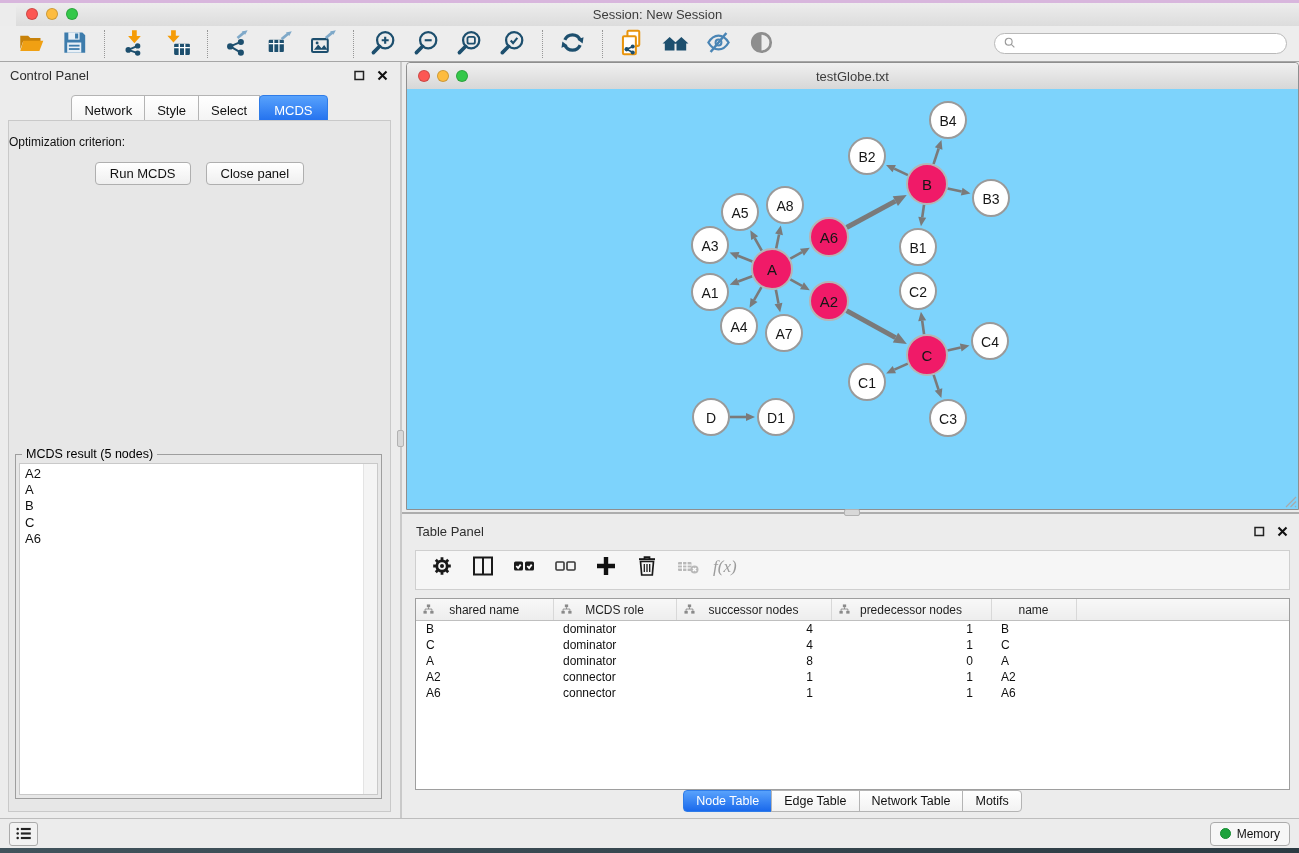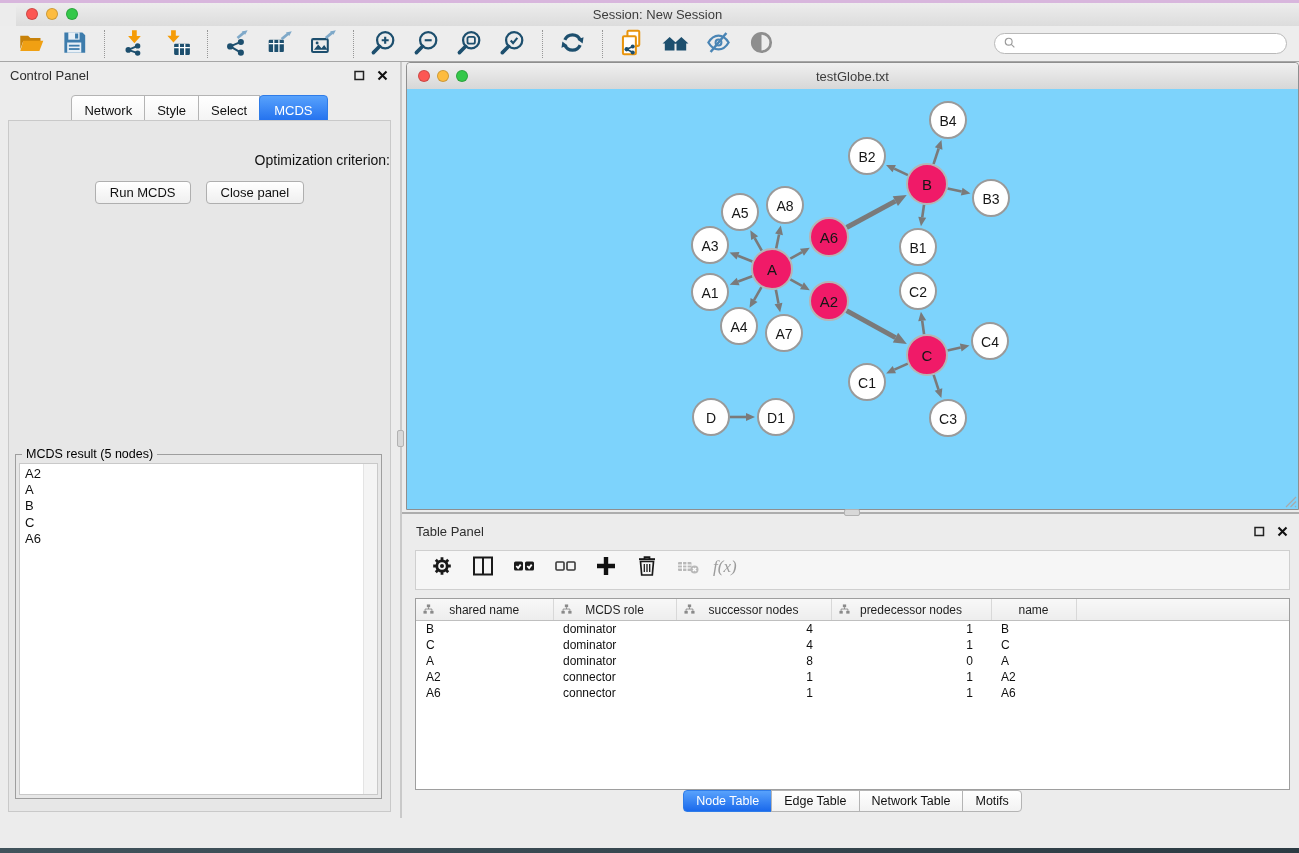--- a/index.html
+++ b/index.html
@@ -33,21 +33,21 @@
   .hdr-btn{background:none;border:none;padding:0;width:13px;height:13px;display:flex;align-items:center;justify-content:center}
   .hdr-btn svg{width:11px;height:11px}
   
   .control-panel{position:absolute;left:0;top:62px;width:399px;height:754px;background:#ECECEC}
   .cp-tabs{position:absolute;left:0;top:33px;width:100%;display:flex;justify-content:center}
   .seg{border:1px solid #B4B4B4;background:linear-gradient(#FFFFFF,#F2F2F2);font-size:13px;
        padding:3px 12px;margin-left:-1px;color:#111}
   .seg:first-child{border-radius:4px 0 0 4px;margin-left:0}
   .seg.sel{background:linear-gradient(#58A2FC,#1A69EC);color:#fff;border-color:#2F7CE8;border-radius:4px;padding:7px 14px}
   .cp-content{position:absolute;left:8px;right:8px;top:58px;bottom:4px;background:#E7E7E7;border:1px solid #C9C9C9}
-  .opt-label{margin-top:31px;text-align:right;font-size:14px}
+  .opt-label{margin-top:14px;text-align:left;font-size:12px}
   .select-box{position:relative;margin:9px auto 0;width:311px;height:23px;border:1px solid #ACACAC;border-radius:4px;
               background:#fff;display:flex;align-items:center;font-size:13px;padding-left:9px;box-sizing:border-box}
   .select-stepper{position:absolute;right:-1px;top:-1px;bottom:-1px;width:19px;border-radius:0 4px 4px 0;
                   background:linear-gradient(#6FB1FD,#1A66EA);display:flex;flex-direction:column;
                   align-items:center;justify-content:center;gap:2px}
   .tri-up{width:0;height:0;border-left:4px solid transparent;border-right:4px solid transparent;border-bottom:5px solid #fff}
   .tri-down{width:0;height:0;border-left:4px solid transparent;border-right:4px solid transparent;border-top:5px solid #fff}
   .btn-row{display:flex;justify-content:center;gap:15px;margin-top:13px}
   .mac-btn{border:1px solid #AFAFAF;border-radius:4px;background:linear-gradient(#FFFFFF,#EFEFEF);
            font-size:13px;padding:3px 14px;color:#111}
@@ -693,15 +693,33 @@
         </table>
     </div>
     <div class="table-tabs" id="table-tabs">
         <button class="ttab sel">Node Table</button>
         <button class="ttab">Edge Table</button>
         <button class="ttab">Network Table</button>
         <button class="ttab">Motifs</button>
       </div>
   </div>
 
+  <div class="statusbar">
+    <button class="list-btn">
+      <svg viewBox="0 0 20 16" width="18" height="15">
+        <g fill="#222">
+            <circle cx="3" cy="3" r="1.4"></circle>
+            <rect x="6.5" y="1.8" width="11" height="2.4"></rect>
+        <circle cx="3" cy="8" r="1.4"></circle>
+            <rect x="6.5" y="6.8" width="11" height="2.4"></rect>
+        <circle cx="3" cy="13" r="1.4"></circle>
+            <rect x="6.5" y="11.8" width="11" height="2.4"></rect>
+          </g>
+      </svg>
+    </button>
+    <button class="memory-btn">
+      <span class="mem-dot"></span>
+      <span>Memory</span>
+    </button>
+  </div>
 
   <div class="bottom-strip"></div>
 </div>
 
 </body></html>

